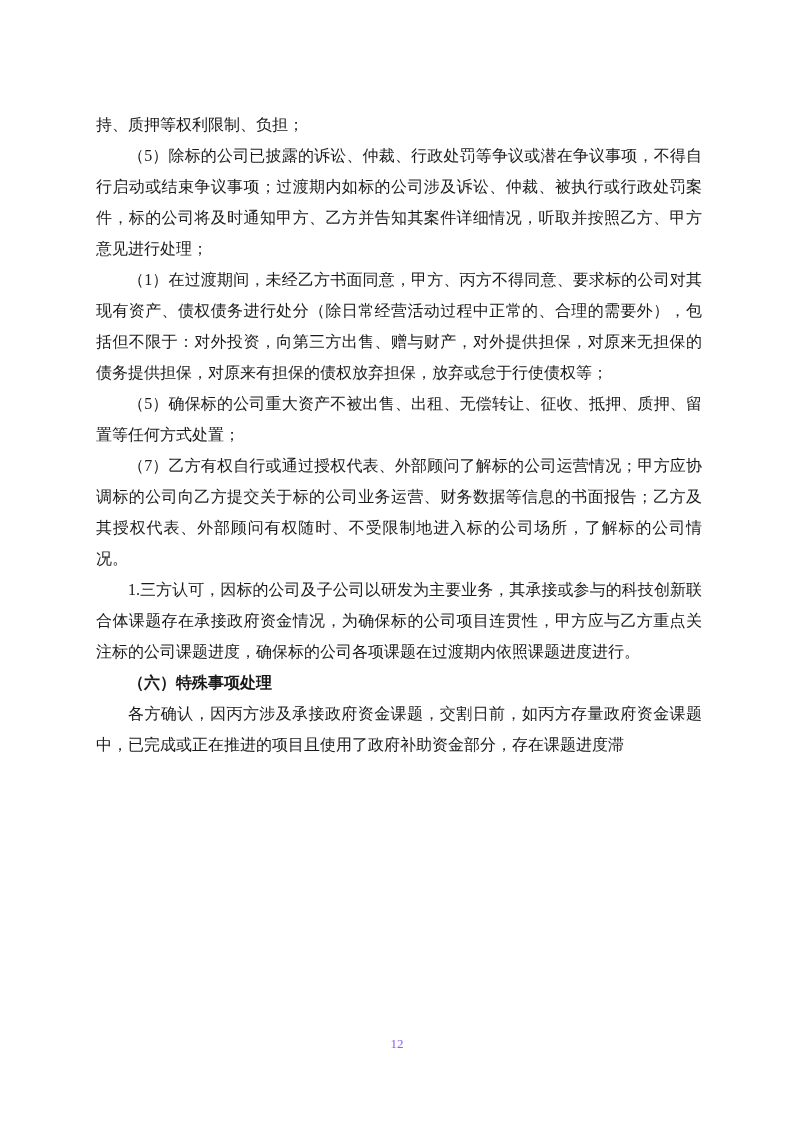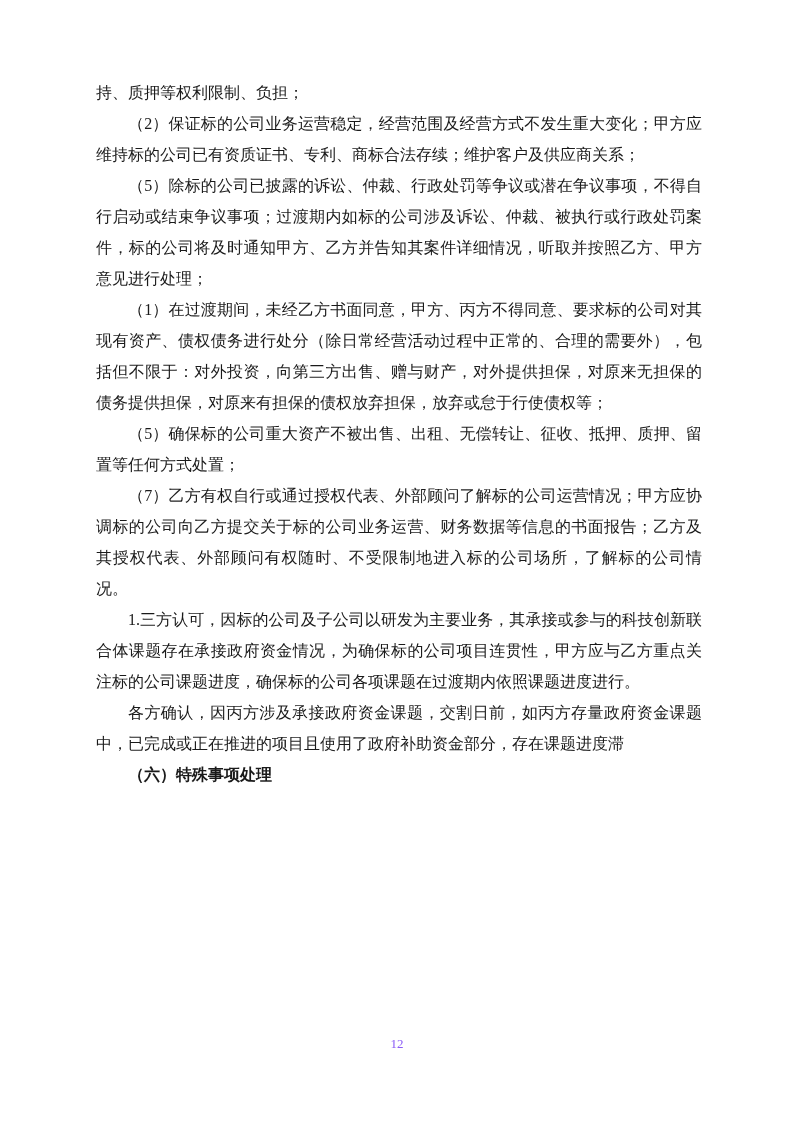--- a/index.html
+++ b/index.html
@@ -13,21 +13,21 @@
     width: 794px;
     height: 1122px;
     background: #ffffff;
     overflow: hidden;
     font-family: "Liberation Serif", "DejaVu Serif", serif;
     color: #1a1a1a;
   }
   .content {
     position: absolute;
     left: 96px;
-    top: 77px;
+    top: 109px;
     width: 606px;
   }
   .para {
     font-size: 16px;
     line-height: 31px;
     text-align: justify;
     text-justify: inter-ideograph;
     word-break: break-all;
   }
   .para.indent { text-indent: 2em; }
@@ -47,25 +47,24 @@
     color: #8b5cf6;
     font-family: "Liberation Serif", "DejaVu Serif", serif;
   }
 </style>
 </head>
 <body>
 
 <div class="page">
   <div class="content" id="paragraphs">
       <p class="para">持、质押等权利限制、负担；</p>
-      <p class="para indent">（2）保证标的公司业务运营稳定，经营范围及经营方式不发生重大变化；甲方应维持标的公司已有资质证书、专利、商标合法存续；维护客户及供应商关系；</p>
       <p class="para indent">（5）除标的公司已披露的诉讼、仲裁、行政处罚等争议或潜在争议事项，不得自行启动或结束争议事项；过渡期内如标的公司涉及诉讼、仲裁、被执行或行政处罚案件，标的公司将及时通知甲方、乙方并告知其案件详细情况，听取并按照乙方、甲方意见进行处理；</p>
       <p class="para indent">（1）在过渡期间，未经乙方书面同意，甲方、丙方不得同意、要求标的公司对其现有资产、债权债务进行处分（除日常经营活动过程中正常的、合理的需要外），包括但不限于：对外投资，向第三方出售、赠与财产，对外提供担保，对原来无担保的债务提供担保，对原来有担保的债权放弃担保，放弃或怠于行使债权等；</p>
       <p class="para indent">（5）确保标的公司重大资产不被出售、出租、无偿转让、征收、抵押、质押、留置等任何方式处置；</p>
       <p class="para indent">（7）乙方有权自行或通过授权代表、外部顾问了解标的公司运营情况；甲方应协调标的公司向乙方提交关于标的公司业务运营、财务数据等信息的书面报告；乙方及其授权代表、外部顾问有权随时、不受限制地进入标的公司场所，了解标的公司情况。</p>
       <p class="para indent">1.三方认可，因标的公司及子公司以研发为主要业务，其承接或参与的科技创新联合体课题存在承接政府资金情况，为确保标的公司项目连贯性，甲方应与乙方重点关注标的公司课题进度，确保标的公司各项课题在过渡期内依照课题进度进行。</p>
+      <p class="para heading indent">（六）特殊事项处理</p>
       <p class="para indent">各方确认，因丙方涉及承接政府资金课题，交割日前，如丙方存量政府资金课题中，已完成或正在推进的项目且使用了政府补助资金部分，存在课题进度滞</p>
-      <p class="para heading indent">（六）特殊事项处理</p>
     </div>
   <div class="footer">
     <span>12</span>
   </div>
 </div>
 
 </body></html>

